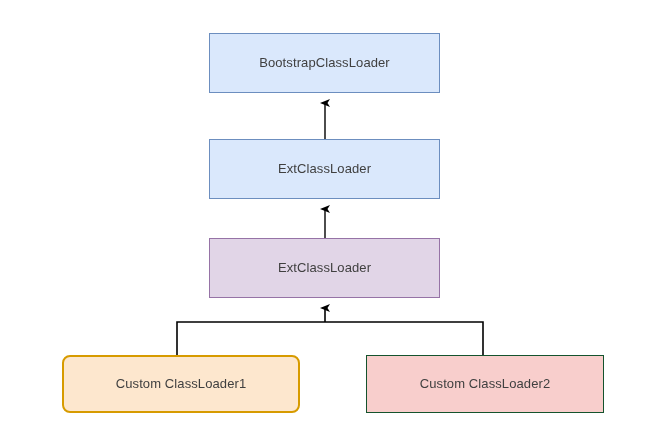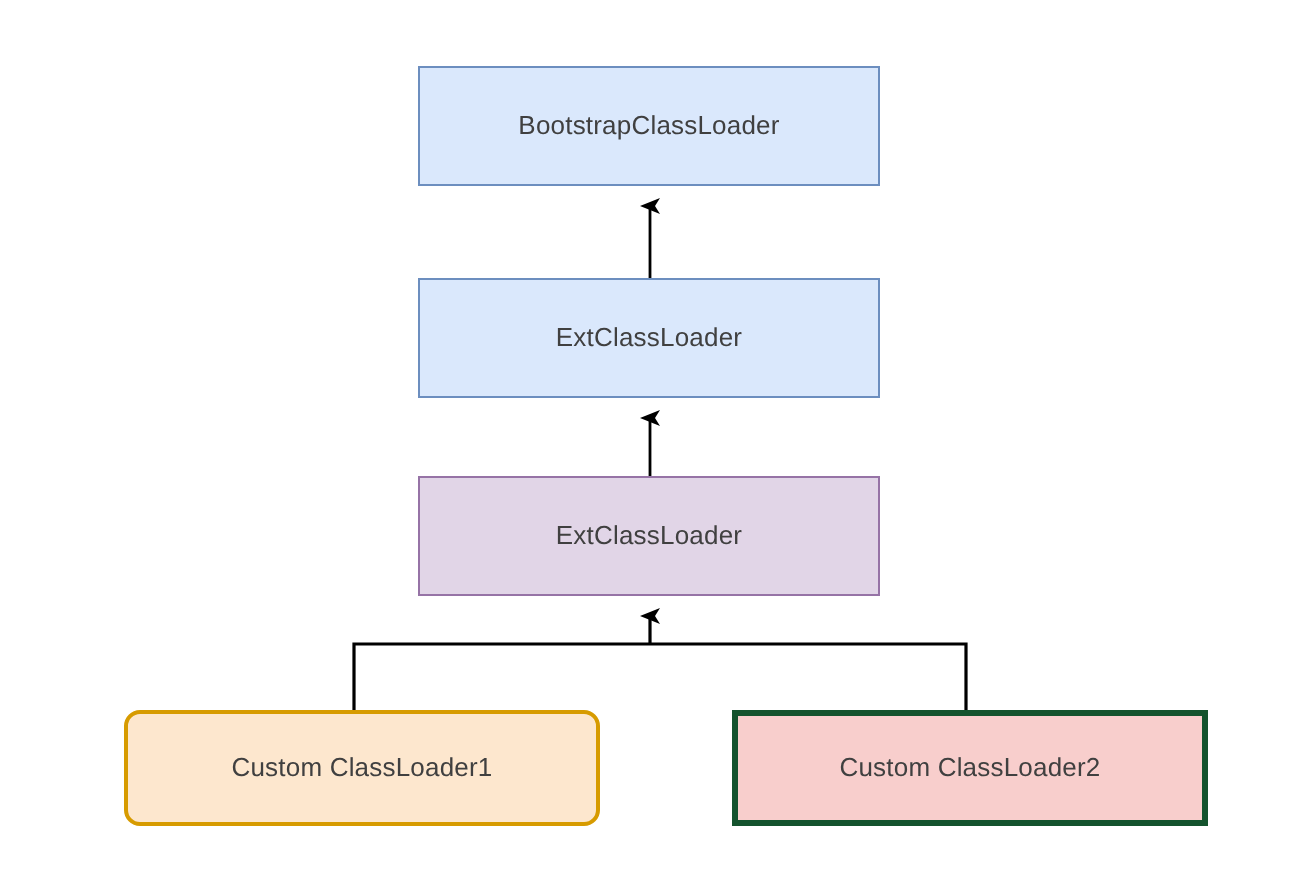--- a/index.html
+++ b/index.html
@@ -66,21 +66,21 @@
     border: 2px solid #d79b00;
     border-radius: 8px;
     justify-content: center;
   }
   .node-custom2 {
     left: 366px;
     top: 355px;
     width: 238px;
     height: 58px;
     background: #f8cecc;
-    border: 3px solid #14532d;
+    border: 1px solid #14532d;
     justify-content: center;
   }
   .edge-svg {
     position: absolute;
     left: 0; top: 0;
     width: 651px;
     height: 444px;
     pointer-events: none;
   }
 </style>

